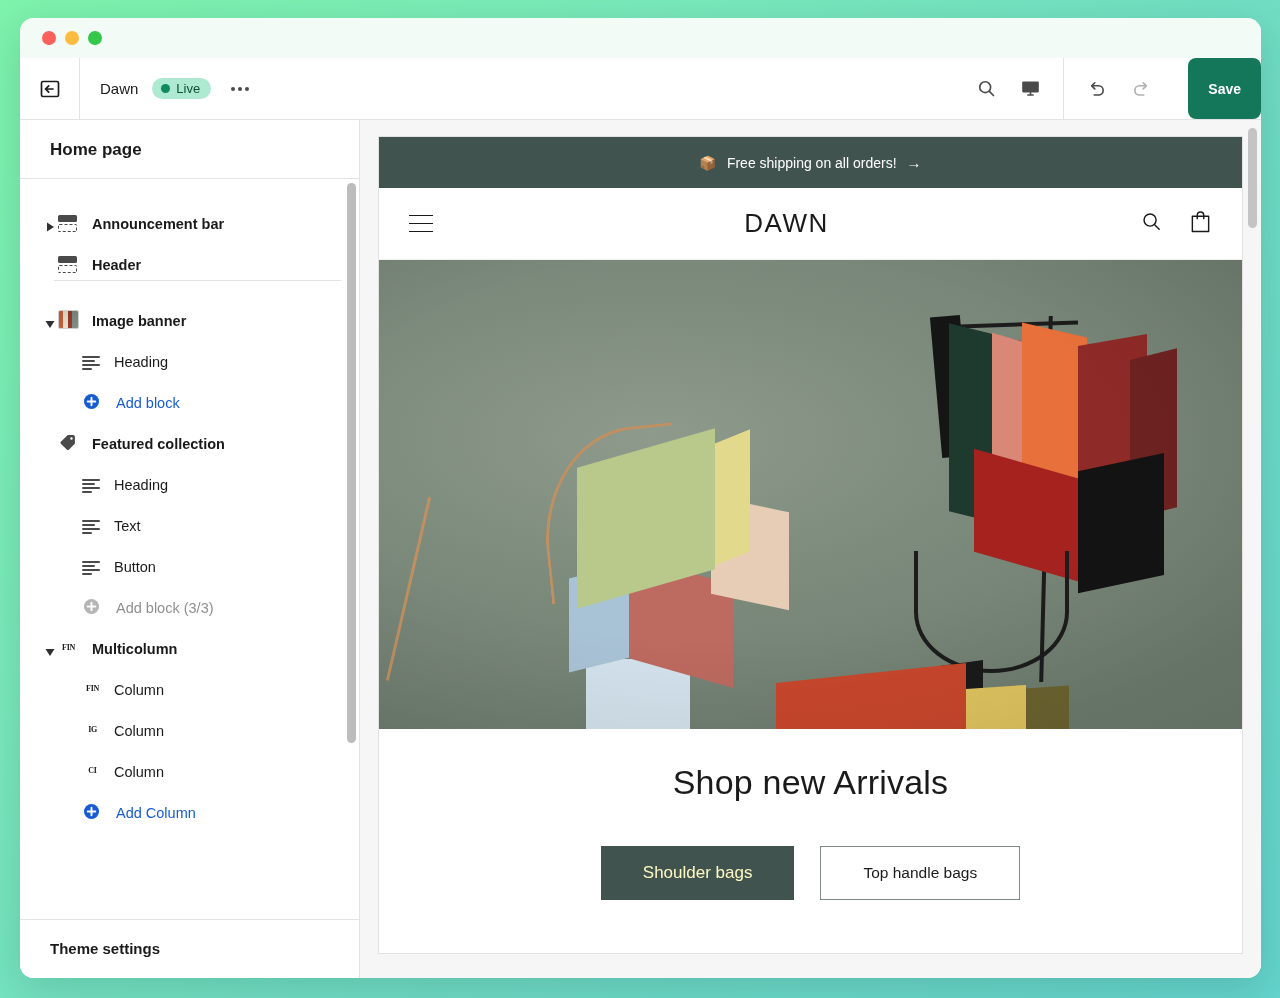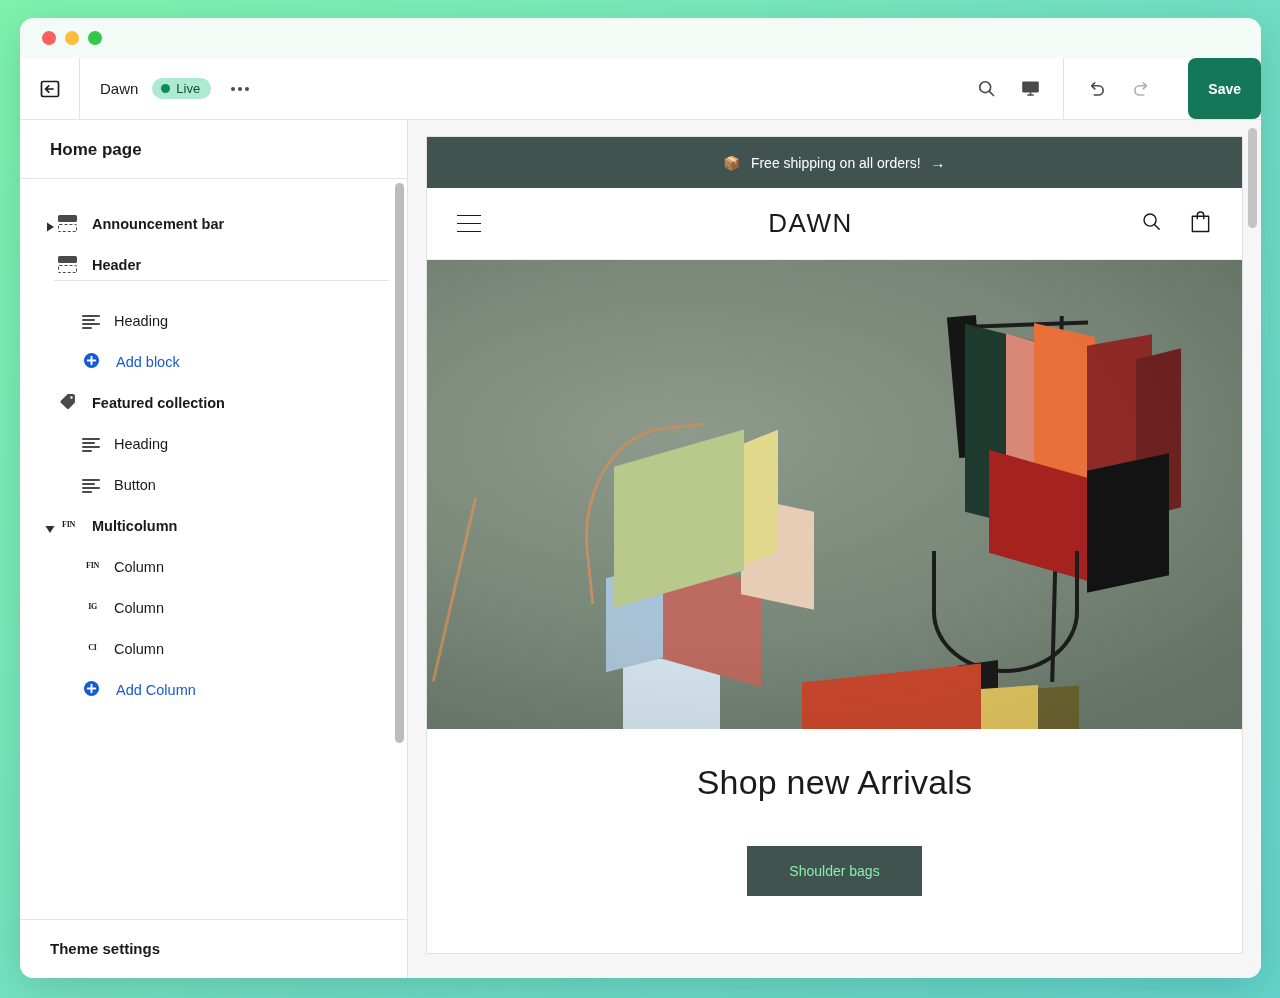--- a/index.html
+++ b/index.html
@@ -113,21 +113,21 @@
     font-weight: 600;
     font-family: "Liberation Sans", sans-serif;
     cursor: pointer;
   }
 
   
   .body-split { flex: 1 1 auto; display: flex; min-height: 0; background: #f6f6f6; }
 
   
   .sidebar {
-    width: 388px;
+    width: 340px;
     background: #ffffff;
     border-right: 1px solid #e3e3e3;
     display: flex; flex-direction: column;
     flex: 0 0 auto;
     position: relative;
   }
   .sb-head {
     padding: 20px 22px 18px 30px;
     border-bottom: 1px solid #e3e3e3;
     flex: 0 0 auto;
@@ -342,22 +342,22 @@
     background: #ffffff;
     display: flex; flex-direction: column; align-items: center;
     padding-top: 34px;
   }
   .hero-title {
     font-size: 34px; font-weight: 400; color: #1a1a1a;
     letter-spacing: 0.2px; margin-bottom: 44px;
   }
   .hero-btns { display: flex; gap: 26px; }
   .btn-solid {
-    background: #40534e; color: #86efac;
-    padding: 17px 42px; font-size: 14px; border: none;
+    background: #40534e; color: #fef9c3;
+    padding: 17px 42px; font-size: 17px; border: none;
     font-family: "Liberation Sans", sans-serif; cursor: pointer;
   }
   .btn-outline {
     background: #ffffff; color: #1a1a1a;
     padding: 17px 42px; font-size: 15.5px;
     border: 1px solid #7d8b84;
     font-family: "Liberation Sans", sans-serif; cursor: pointer;
   }
 
   
@@ -464,20 +464,31 @@
               <span class="caret empty"></span>
               <span class="ico">
                 <span class="ico-banner">
                   <span class="top"></span>
                   <span class="bot"></span>
                 </span>
               </span>
               <span class="lbl">Header</span>
             </div>
             <div class="divider"></div>
+            <div class="row section">
+              <span class="caret">
+                <svg width="10" height="9" viewBox="0 0 10 9">
+                  <path d="M0.5 1h9L5 8z" fill="#303030"></path>
+                </svg>
+              </span>
+              <span class="ico">
+                <span class="ico-thumb thumb-bags"></span>
+              </span>
+              <span class="lbl">Image banner</span>
+            </div>
             <div class="row block">
               <span class="ico">
                 <span class="ico-lines">
                   <span></span>
                   <span></span>
                   <span></span>
                   <span></span>
                 </span>
               </span>
               <span class="lbl">Heading</span>
@@ -514,21 +525,41 @@
             </div>
             <div class="row block">
               <span class="ico">
                 <span class="ico-lines">
                   <span></span>
                   <span></span>
                   <span></span>
                   <span></span>
                 </span>
               </span>
+              <span class="lbl">Text</span>
+            </div>
+            <div class="row block">
+              <span class="ico">
+                <span class="ico-lines">
+                  <span></span>
+                  <span></span>
+                  <span></span>
+                  <span></span>
+                </span>
+              </span>
               <span class="lbl">Button</span>
+            </div>
+            <div class="row addblock disabled">
+              <span class="ico">
+                <span class="plus-circle"><svg width="19" height="19" viewBox="0 0 24 24">
+                    <circle cx="12" cy="12" r="9.5" fill="#b5b5b5"></circle>
+                    <path d="M12 7.2v9.6M7.2 12h9.6" stroke="#ffffff" stroke-width="2.4" stroke-linecap="round"></path>
+                  </svg></span>
+              </span>
+              <span class="lbl">Add block (3/3)</span>
             </div>
             <div class="row section">
               <span class="caret">
                 <svg width="10" height="9" viewBox="0 0 10 9">
                   <path d="M0.5 1h9L5 8z" fill="#303030"></path>
                 </svg>
               </span>
               <span class="ico">
                 <span class="ico-thumb plain">
                   <span class="txt">FIN</span>
@@ -636,20 +667,21 @@
           <div class="shp bag-l-cream"></div>
           <div class="shp bag-l-yellow"></div>
           <div class="shp bag-l-green"></div>
           <div class="hero-vig"></div>
         </div>
 
         <div class="hero-copy">
           <div class="hero-title">Shop new Arrivals</div>
           <div class="hero-btns">
             <button class="btn-solid">Shoulder bags</button>
+            <button class="btn-outline">Top handle bags</button>
           </div>
         </div>
 
       </div>
 
       <div class="pv-track">
         <div class="pv-thumb"></div>
       </div>
     </div>
 

